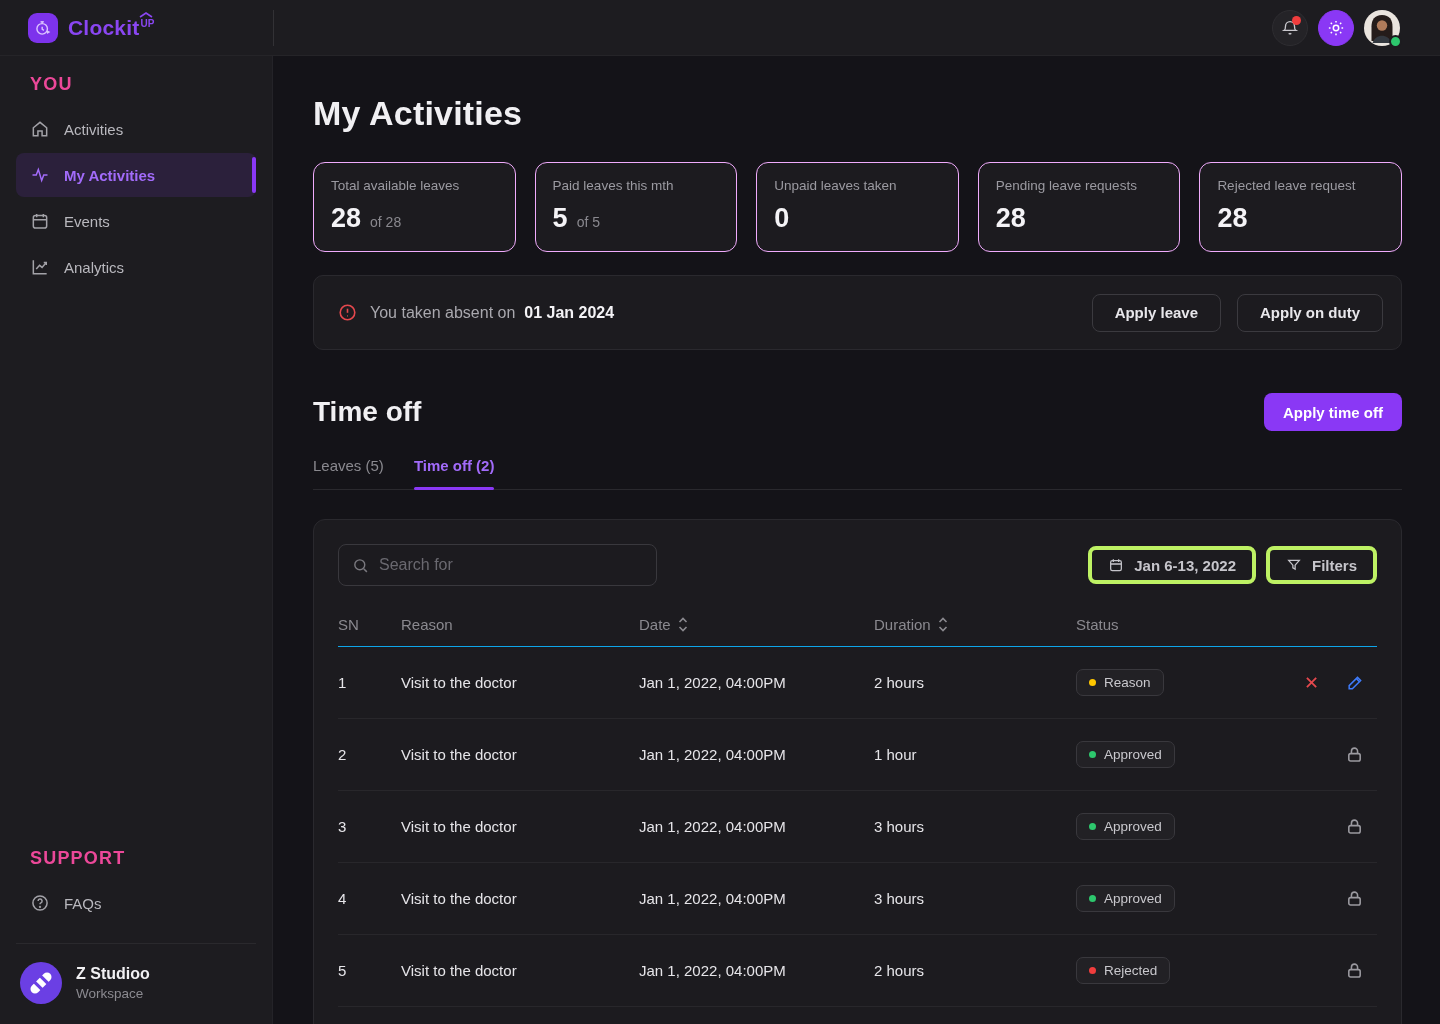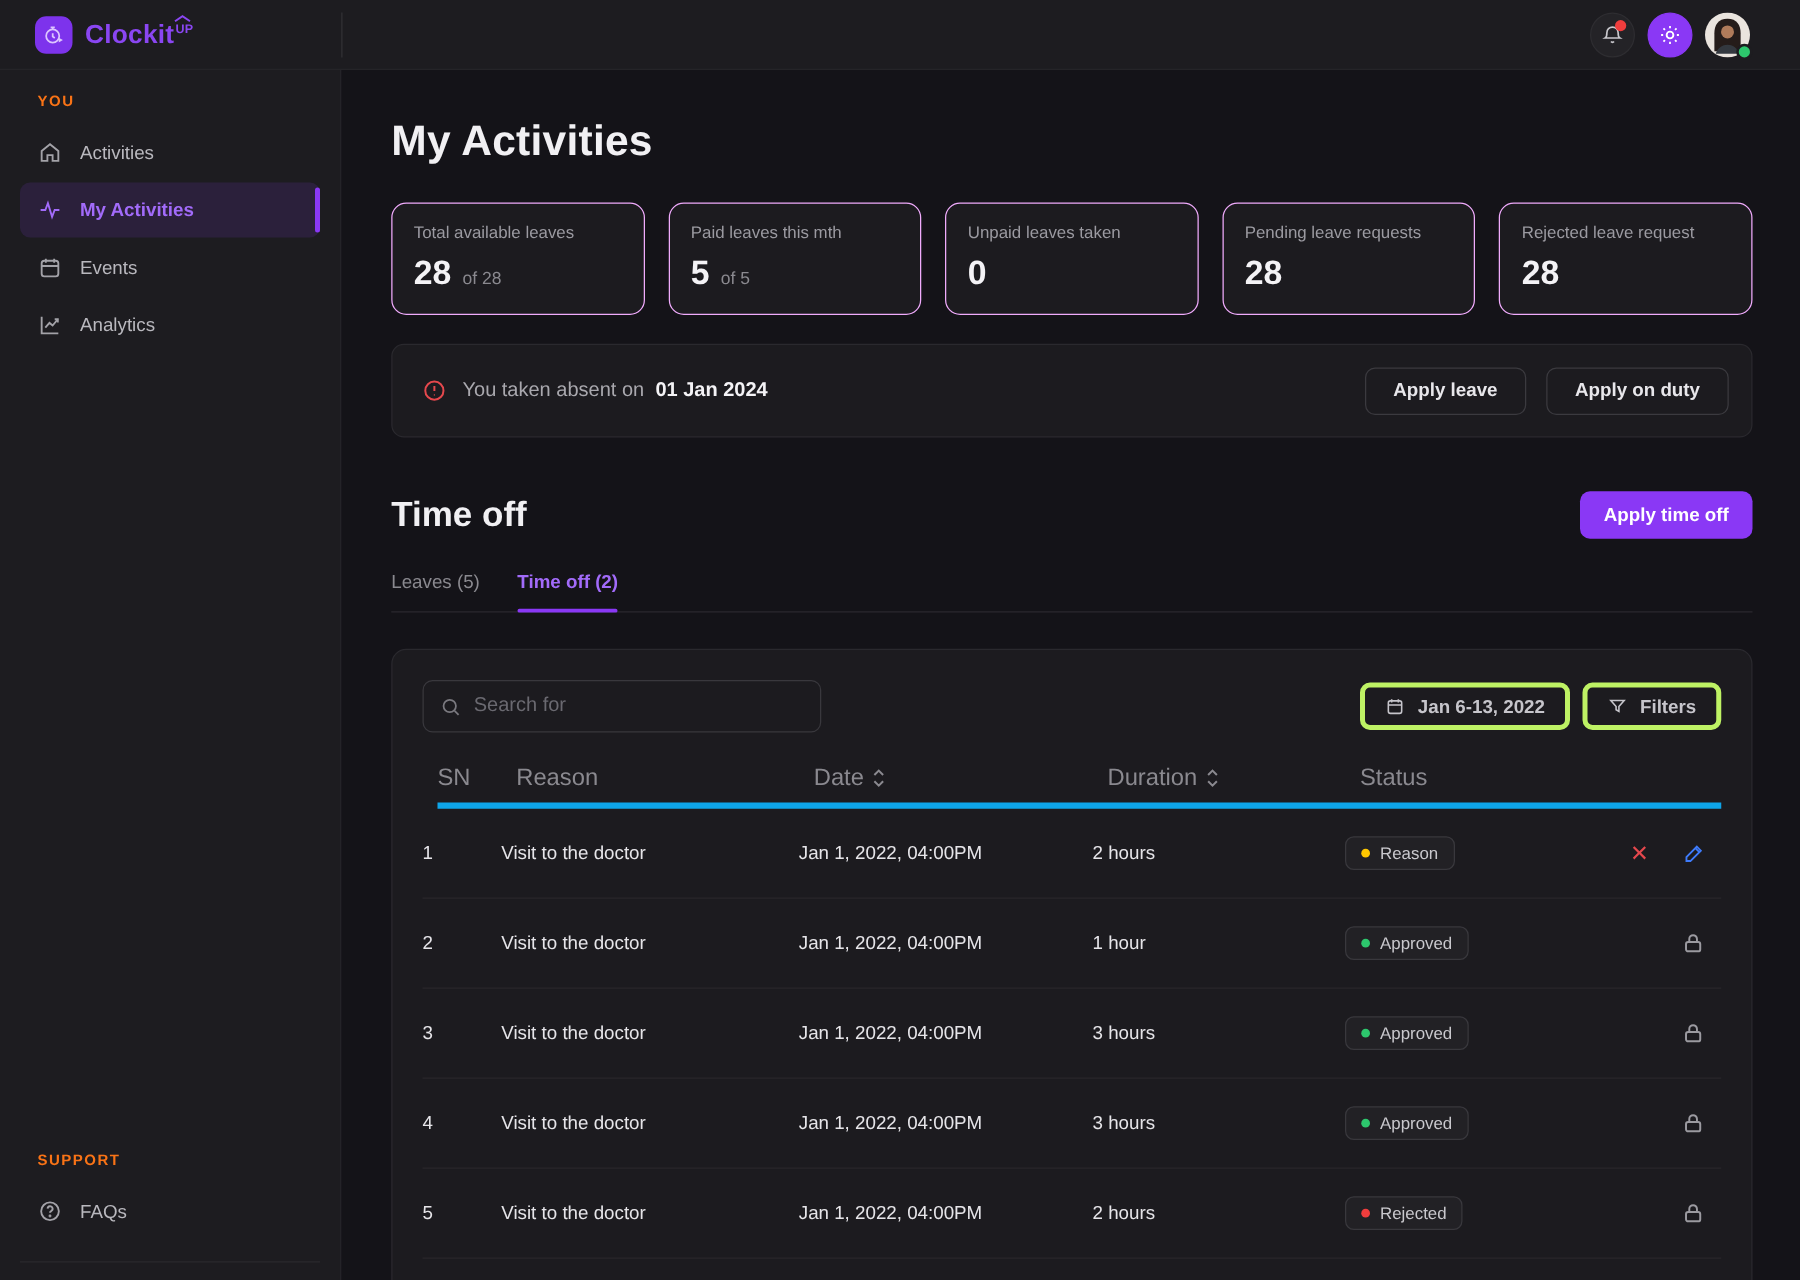--- a/index.html
+++ b/index.html
@@ -33,21 +33,21 @@
   .bell-dot { position:absolute; top:5px; right:6px; width:9px; height:9px; border-radius:50%; background:#F03D3D; }
   .avatar-wrap { position:relative; width:36px; height:36px; cursor:pointer; }
   .avatar-wrap .presence { position:absolute; right:-2px; bottom:-2px; width:13px; height:13px; border-radius:50%; background:#2DC76D; border:2px solid #1D1C20; }
 
   
   .sidebar {
     position:absolute; top:56px; left:0; width:273px; bottom:0;
     background:#1D1C20; border-right:1px solid #242328;
   }
   .side-section {
-    font-size:12px; letter-spacing:1.2px; color:#f97316; padding:18px 0 10px 30px; font-weight:700;
+    font-size:18px; letter-spacing:1.2px; color:#ec4899; padding:18px 0 10px 30px; font-weight:700;
   }
   .side-item {
     height:44px; margin:2px 16px; border-radius:8px; display:flex; align-items:center; gap:14px;
     padding-left:14px; color:#B9B8BE; font-size:15px; cursor:pointer; position:relative;
   }
   .side-item .si-icon { width:20px; height:20px; color:#A3A2A8; }
   .side-item.active { background:rgba(140,60,245,.13); color:#A26BFA; font-weight:600; }
   .side-item.active .si-icon { color:#A26BFA; }
   .side-item.active::after {
     content:""; position:absolute; right:0; top:4px; bottom:4px; width:4px; border-radius:3px; background:#8A38F5;
@@ -113,21 +113,21 @@
   .search-box input::placeholder { color:#6A6970; }
   .toolbar-right { margin-left:auto; display:flex; gap:10px; }
   .tool-btn {
     height:38px; padding:0 16px; border-radius:8px; border:4px solid #bef264; background:transparent;
     color:#C6C5CB; font-size:15px; font-weight:600; font-family:inherit; display:flex; align-items:center; gap:10px; cursor:pointer;
   }
 
   .grid-row {
     display:grid; grid-template-columns:63px 238px 235px 202px 214px 1fr; align-items:center;
   }
-  .thead { margin-top:17px; height:44px; color:#8A898F; font-size:19px; border-bottom:5px solid #0ea5e9;margin-left:12px; }
+  .thead { margin-top:17px; height:44px; color:#8A898F; font-size:15px; border-bottom:1px solid #0ea5e9; }
   .th { display:flex; align-items:center; gap:7px; }
   .sort-icon { cursor:pointer; }
   .trow { height:72px; border-bottom:1px solid #28272B; font-size:15px; color:#E6E5E9; }
   .trow:last-of-type { border-bottom:1px solid #28272B; }
   .badge {
     display:inline-flex; align-items:center; gap:8px; padding:5px 12px; border:1px solid #39383D; border-radius:7px;
     background:#222125; font-size:13.5px; color:#C9C8CD; width:fit-content;
   }
   .badge .dot { width:7px; height:7px; border-radius:50%; background:#8A898F; }
   .badge.pending .dot { background:#FFC700; }
@@ -220,20 +220,34 @@
     <div class="side-section">SUPPORT</div>
     <div class="side-item">
       <svg class="si-icon" viewBox="0 0 24 24" fill="none" stroke="currentColor" stroke-width="1.8">
         <circle cx="12" cy="12" r="8.5"></circle>
         <path d="M9.7 9.5a2.4 2.4 0 1 1 3.4 2.3c-.8.4-1.1.9-1.1 1.7"></path>
         <circle cx="12" cy="16.6" r="0.5" fill="currentColor"></circle>
       </svg>
       <span>FAQs</span>
     </div>
     <div class="side-divider"></div>
+    <div class="workspace">
+      <svg width="42" height="42" viewBox="0 0 42 42">
+        <circle cx="21" cy="21" r="21" fill="#6B3FE4"></circle>
+        <g transform="rotate(-45 21 21)">
+          <rect x="8" y="16.5" width="26" height="9" rx="4.5" fill="#ffffff"></rect>
+          <rect x="15.5" y="14" width="3.2" height="14" fill="#6B3FE4"></rect>
+          <rect x="24" y="14" width="3.2" height="14" fill="#6B3FE4"></rect>
+        </g>
+      </svg>
+      <div>
+        <div class="ws-name">Z Studioo</div>
+        <div class="ws-type">Workspace</div>
+      </div>
+    </div>
   </div>
 </div>
 
 <div class="main">
   <h1 class="page-title">My Activities</h1>
 
   <div class="stats">
     <div class="stat-card">
       <div class="stat-label">Total available leaves</div>
       <div class="stat-value-row">

